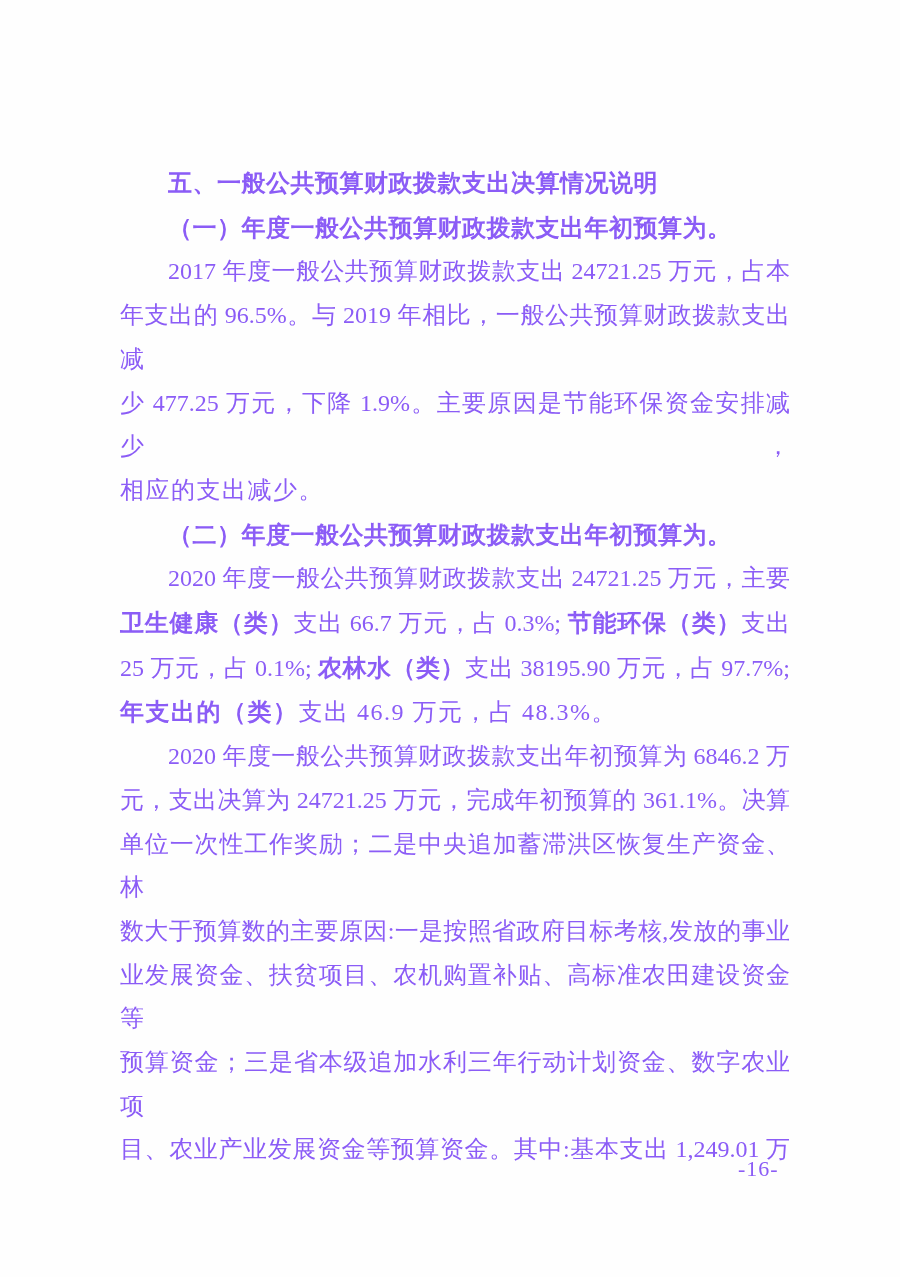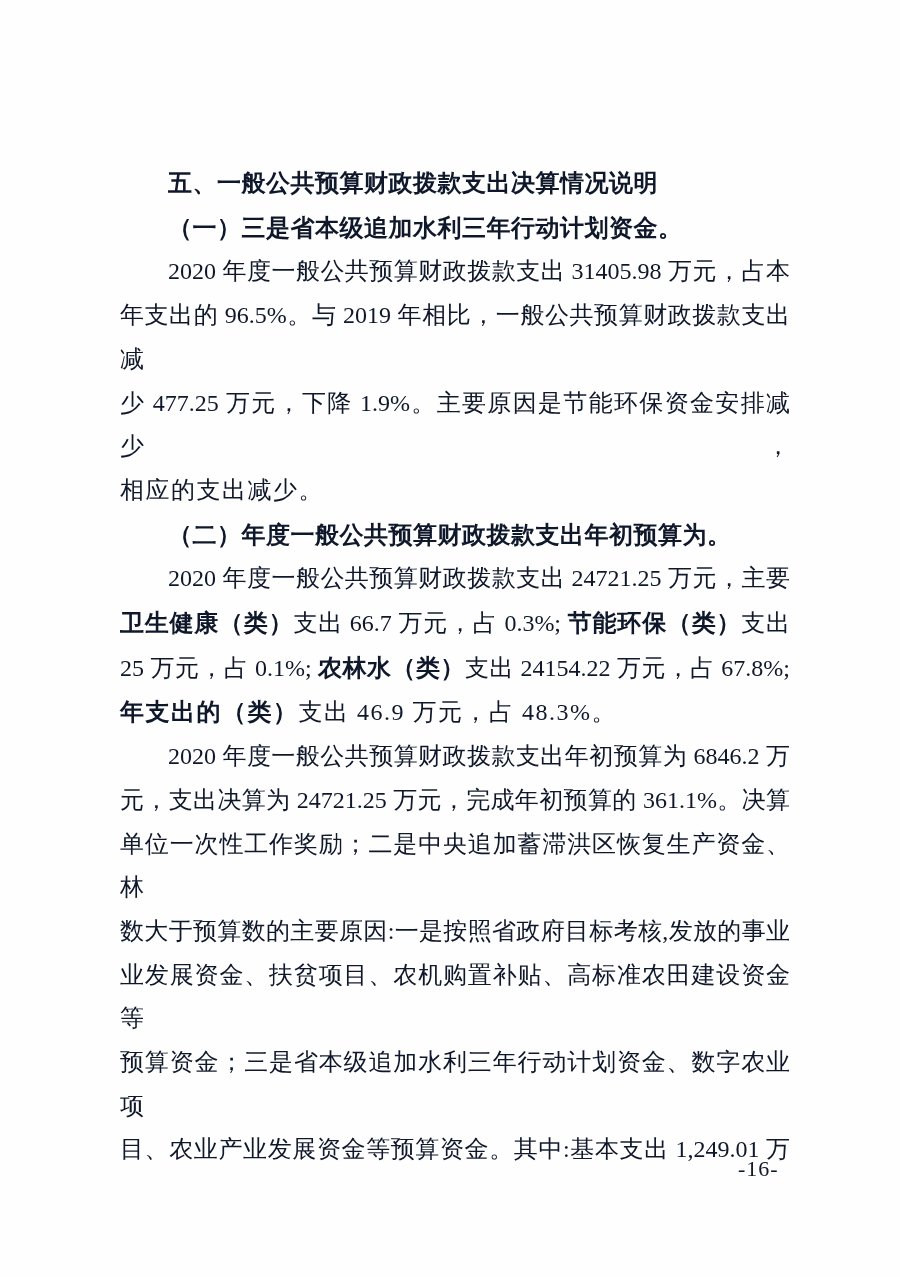--- a/index.html
+++ b/index.html
@@ -6,21 +6,21 @@
     margin: 0;
     padding: 0;
     background: #e8e8e8;
   }
   .page {
     position: relative;
     width: 900px;
     height: 1277px;
     margin: 0 auto;
     background: #fefefe;
-    color: #0f172a;
+    color: #8b5cf6;
     font-family: "Liberation Serif", "DejaVu Serif", serif;
     overflow: hidden;
   }
   .content {
     position: absolute;
     left: 120px;
     top: 161px;
     width: 670px;
   }
   .line {
@@ -55,29 +55,29 @@
     letter-spacing: 1px;
     font-family: "Liberation Serif", "DejaVu Serif", serif;
   }
 </style>
 </head>
 <body>
 
 <div class="page">
   <div class="content">
       <div class="line indent heading"><span class="seg b">五、一般公共预算财政拨款支出决算情况说明</span></div>
-      <div class="line indent heading"><span class="seg b">（一）三是省本级追加水利三年行动计划资金。</span></div>
-      <div class="line indent justify"><span class="seg">2020 年度一般公共预算财政拨款支出 31405.98 万元，占本</span></div>
+      <div class="line indent heading"><span class="seg b">（一）年度一般公共预算财政拨款支出年初预算为。</span></div>
+      <div class="line indent justify"><span class="seg">2017 年度一般公共预算财政拨款支出 24721.25 万元，占本</span></div>
       <div class="line justify"><span class="seg">年支出的 96.5%。与 2019 年相比，一般公共预算财政拨款支出减</span></div>
       <div class="line justify"><span class="seg">少 477.25 万元，下降 1.9%。主要原因是节能环保资金安排减少，</span></div>
       <div class="line"><span class="seg">相应的支出减少。</span></div>
       <div class="line indent heading"><span class="seg b">（二）年度一般公共预算财政拨款支出年初预算为。</span></div>
       <div class="line indent justify"><span class="seg">2020 年度一般公共预算财政拨款支出 24721.25 万元，主要</span></div>
       <div class="line justify"><span class="seg b">卫生健康（类）</span><span class="seg">支出 66.7 万元，占 0.3%; </span><span class="seg b">节能环保（类）</span><span class="seg">支出</span></div>
-      <div class="line justify"><span class="seg">25 万元，占 0.1%; </span><span class="seg b">农林水（类）</span><span class="seg">支出 24154.22 万元，占 67.8%;</span></div>
+      <div class="line justify"><span class="seg">25 万元，占 0.1%; </span><span class="seg b">农林水（类）</span><span class="seg">支出 38195.90 万元，占 97.7%;</span></div>
       <div class="line"><span class="seg b">年支出的（类）</span><span class="seg">支出 46.9 万元，占 48.3%。</span></div>
       <div class="line indent justify"><span class="seg">2020 年度一般公共预算财政拨款支出年初预算为 6846.2 万</span></div>
       <div class="line justify"><span class="seg">元，支出决算为 24721.25 万元，完成年初预算的 361.1%。决算</span></div>
       <div class="line justify"><span class="seg">单位一次性工作奖励；二是中央追加蓄滞洪区恢复生产资金、林</span></div>
       <div class="line justify"><span class="seg">数大于预算数的主要原因:一是按照省政府目标考核,发放的事业</span></div>
       <div class="line justify"><span class="seg">业发展资金、扶贫项目、农机购置补贴、高标准农田建设资金等</span></div>
       <div class="line justify"><span class="seg">预算资金；三是省本级追加水利三年行动计划资金、数字农业项</span></div>
       <div class="line justify"><span class="seg">目、农业产业发展资金等预算资金。其中:基本支出 1,249.01 万</span></div>
     </div>
   <div class="page-number">-16-</div>

